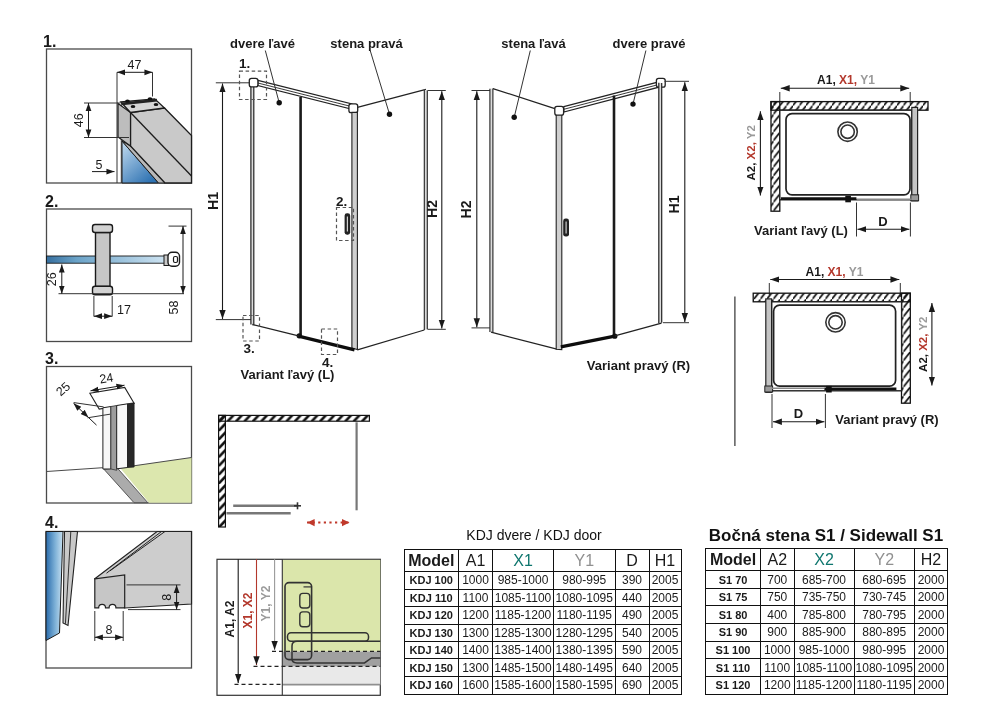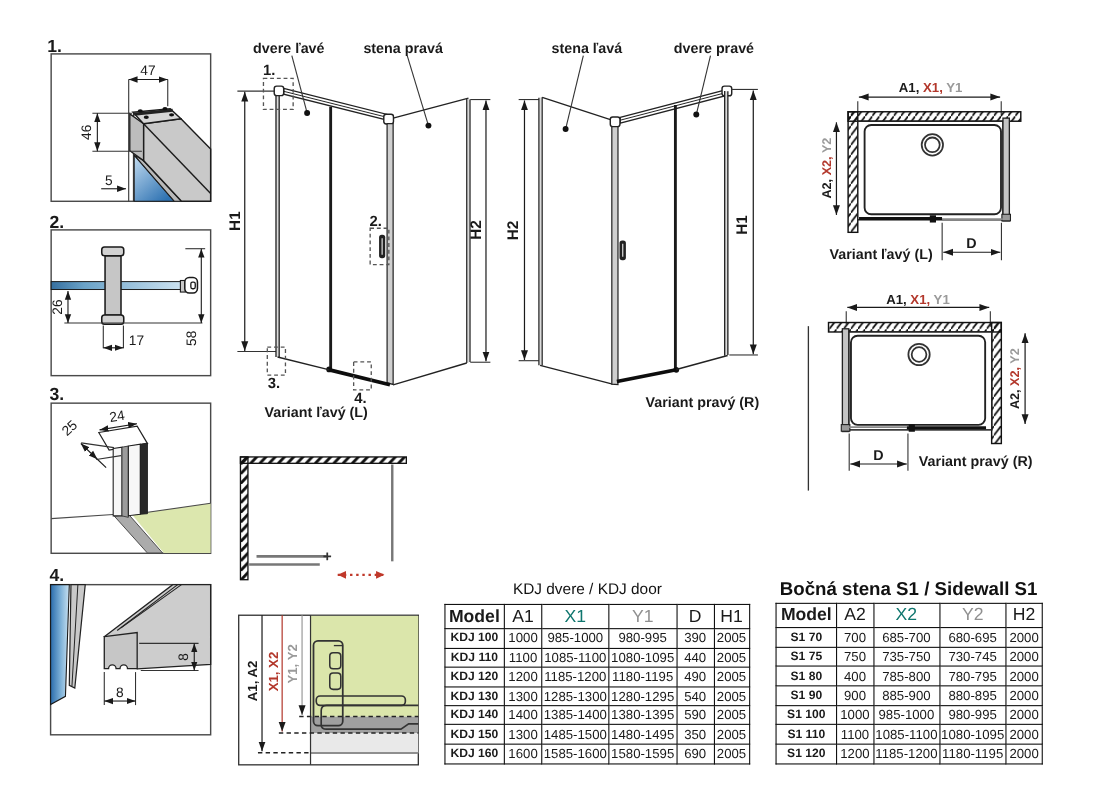--- a/index.html
+++ b/index.html
@@ -375,21 +375,21 @@
           <td>1385-1400</td>
           <td>1380-1395</td>
           <td>590</td>
           <td>2005</td>
         </tr>
 <tr>
           <td class="m">KDJ 150</td>
           <td>1300</td>
           <td>1485-1500</td>
           <td>1480-1495</td>
-          <td>350</td>
+          <td>640</td>
           <td>2005</td>
         </tr>
 <tr>
           <td class="m">KDJ 160</td>
           <td>1600</td>
           <td>1585-1600</td>
           <td>1580-1595</td>
           <td>690</td>
           <td>2005</td>
         </tr>

